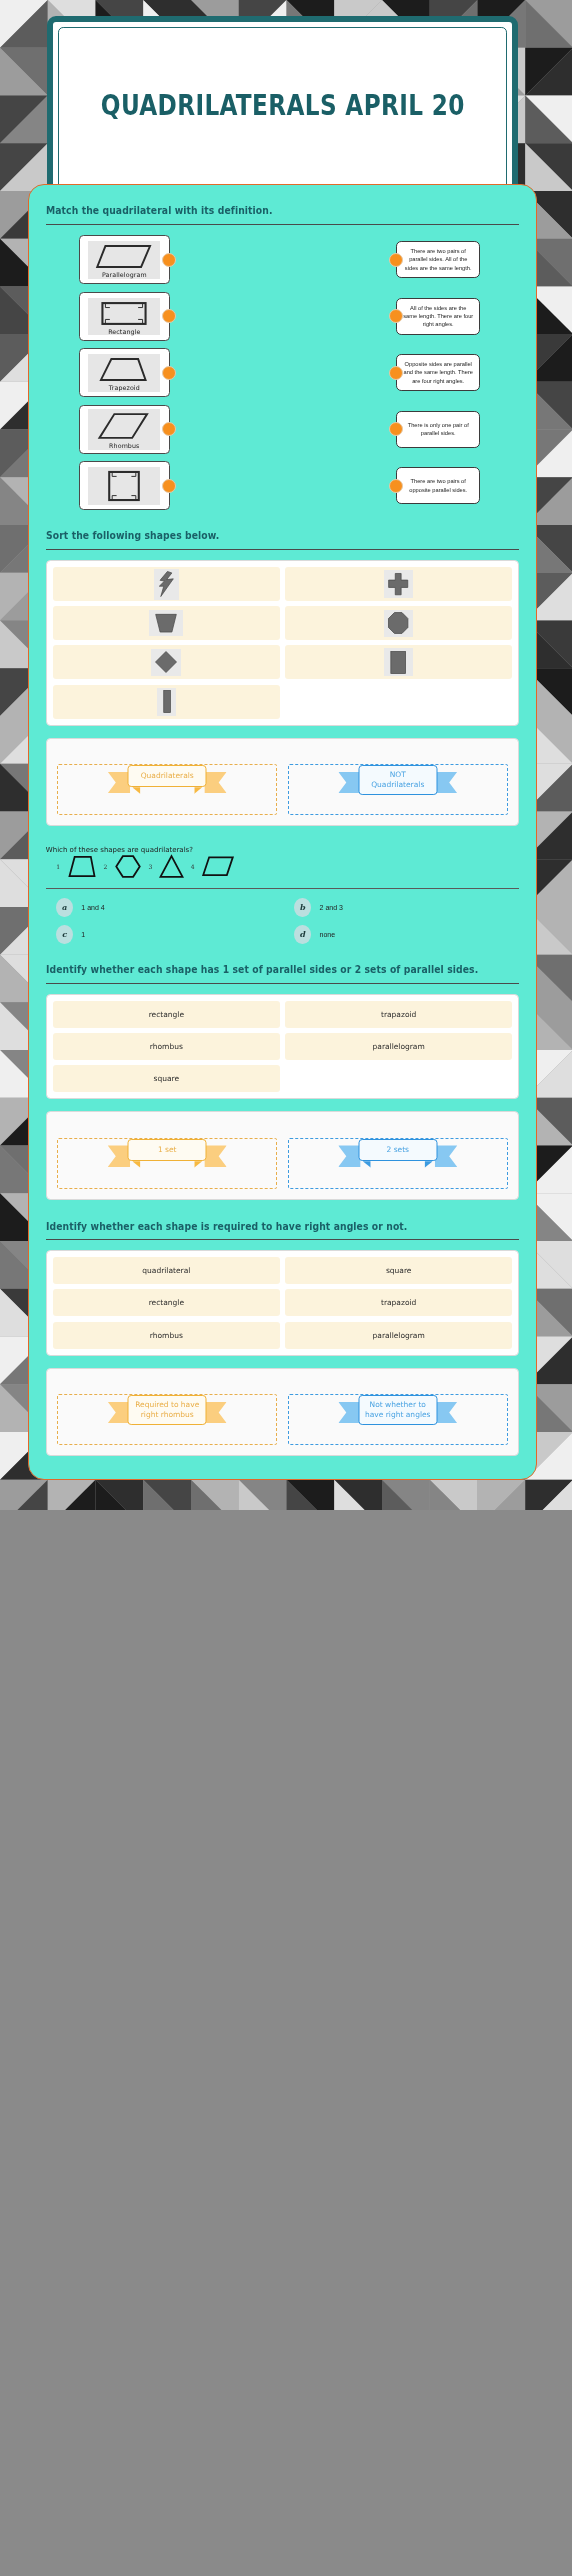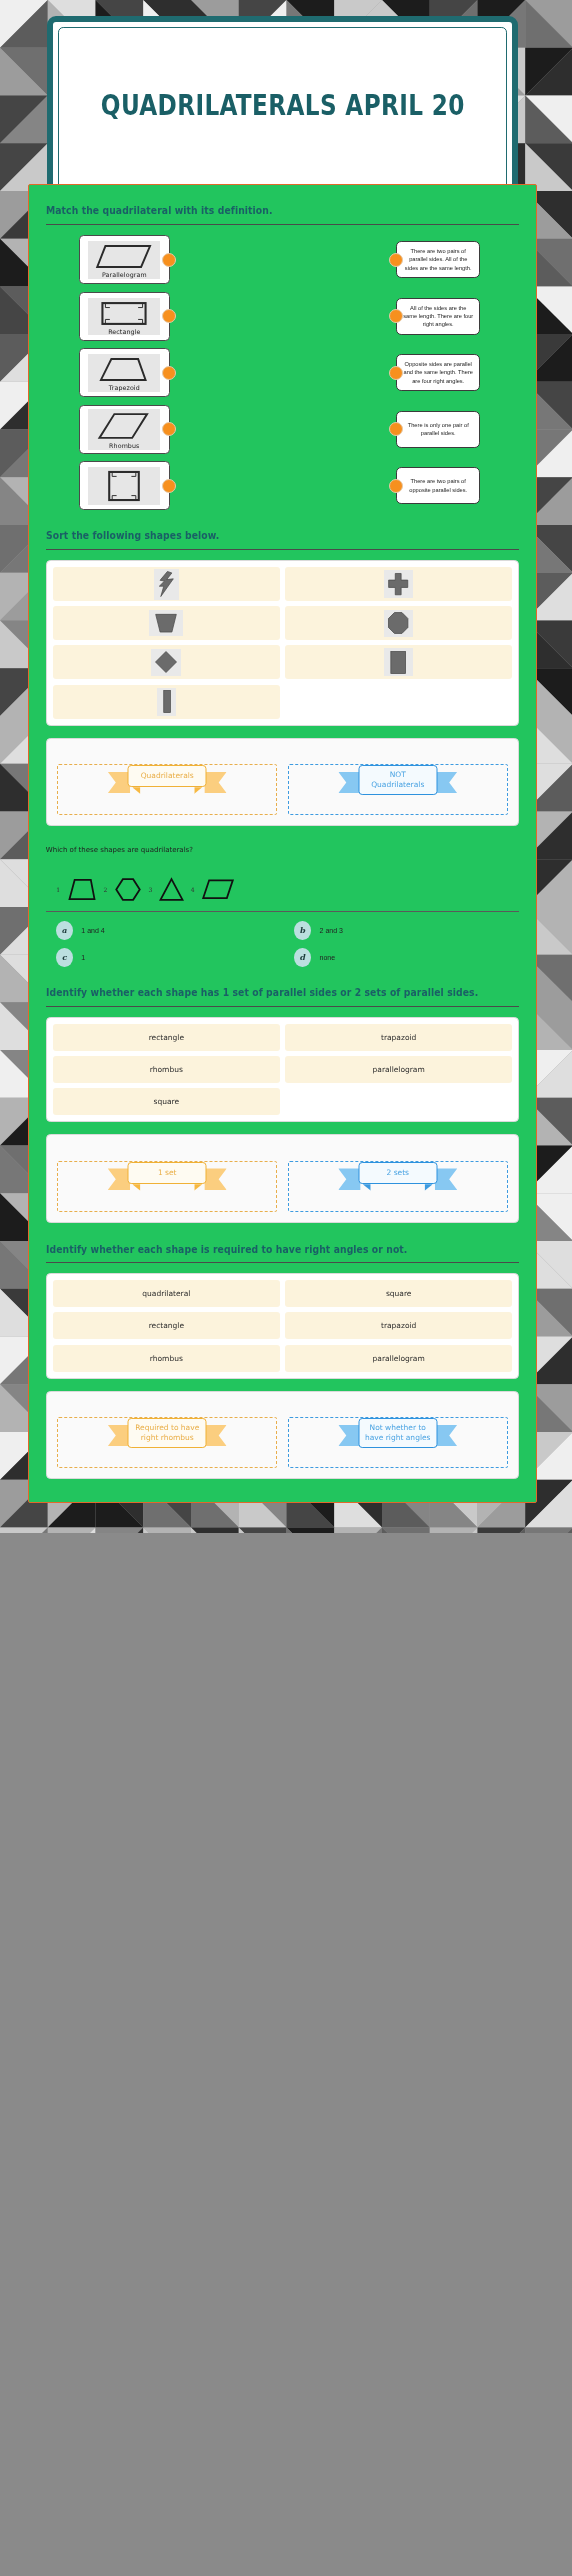--- a/index.html
+++ b/index.html
@@ -53,23 +53,23 @@
     letter-spacing: 0.4px;
     color: #1A5F66;
     text-align: center;
     text-transform: uppercase;
     font-stretch: condensed;
     transform: scaleX(0.92);
   }
 
   
   .worksheet {
-    background: #22c55e;
+    background: #5eead4;
     border: 1.5px solid #E2692A;
-    border-radius: 2px;
+    border-radius: 16px;
     margin: -16.4px 9px 0 9px;
     padding: 19.4px 16.4px 22.4px 16.4px;
     position: relative;
     z-index: 3;
   }
 
   
   .section-title {
     font-family: "DejaVu Sans Condensed", "Liberation Sans Narrow", "Liberation Sans", sans-serif;
     font-weight: bold;
@@ -288,21 +288,21 @@
     border-color: #2E92DE;
     background: #F4FAFE;
     color: #4AA3E2;
   }
 
   
   .mc-question {
     font-size: 7px;
     color: #222;
     font-family: "DejaVu Sans", sans-serif;
-    margin-bottom: 23px;
+    margin-bottom: 0;
   }
   .mc-shapes {
     display: flex;
     align-items: center;
     gap: 6.7px;
     padding-left: 10.4px;
     margin-bottom: 9px;
   }
   .mc-num {
     font-size: 6px;

